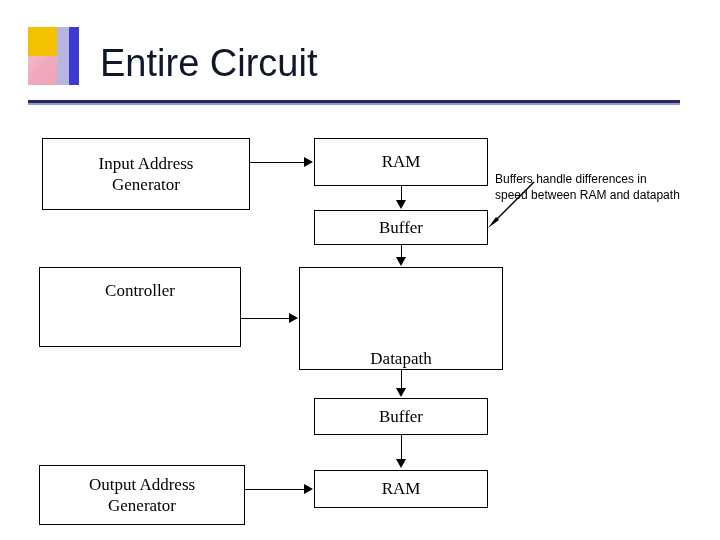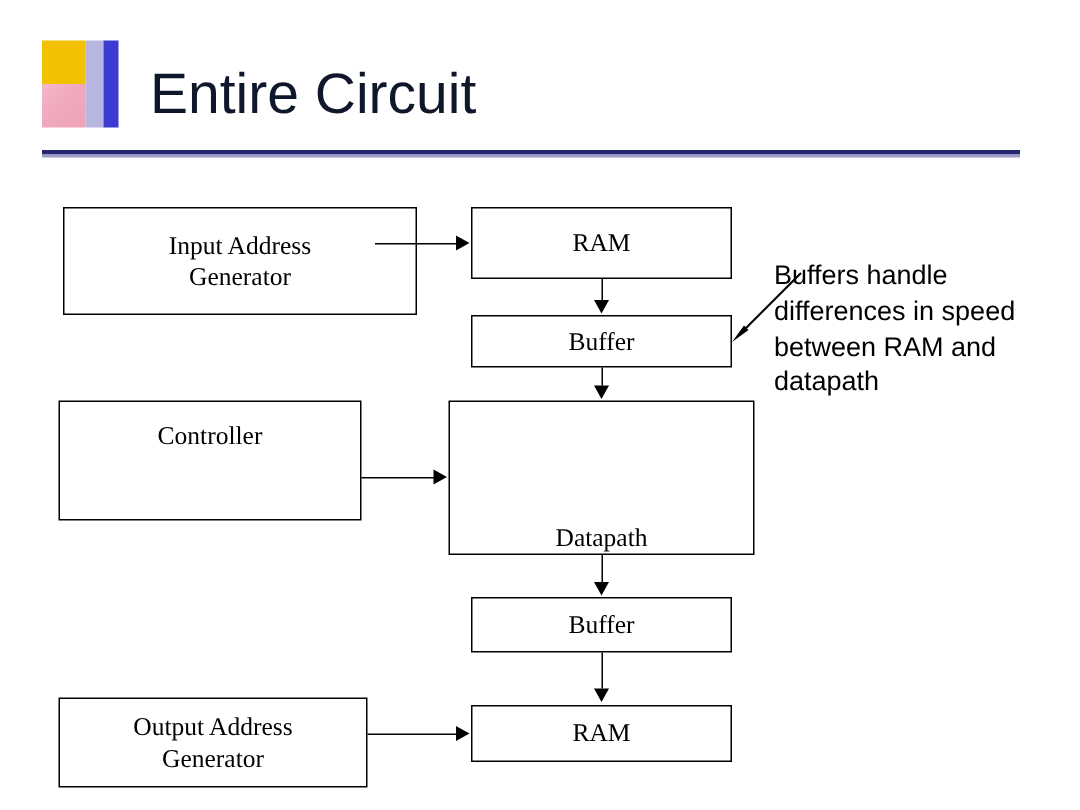--- a/index.html
+++ b/index.html
@@ -120,25 +120,25 @@
     width: 0;
     height: 0;
     border-left: 5px solid transparent;
     border-right: 5px solid transparent;
     border-top: 9px solid #000000;
   }
 
   
   .annot {
     position: absolute;
-    left: 516px;
+    left: 495px;
     top: 172px;
     width: 185px;
     font-family: "Liberation Sans", sans-serif;
-    font-size: 18px;
+    font-size: 12px;
     color: #000000;
     line-height: 1.32;
   }
   .annot-svg {
     position: absolute;
     left: 486px;
     top: 180px;
     width: 50px;
     height: 50px;
   }
@@ -150,21 +150,21 @@
 
   <div class="deco deco-yellow"></div>
   <div class="deco deco-pink"></div>
   <div class="deco deco-lav"></div>
   <div class="deco deco-blue"></div>
   <div class="deco deco-rule"></div>
   <div class="deco deco-rule2"></div>
 
   <div class="title">Entire Circuit</div>
 
-  <div class="box" style="left:42px; top:138px; width:236px; height:72px;">
+  <div class="box" style="left:42px; top:138px; width:208px; height:72px;">
     <span>
       <span>Input Address</span>
       <span>Generator</span>
     </span>
   </div>
 
   <div class="box" style="left:314px; top:138px; width:174px; height:48px;">
     <span>RAM</span>
   </div>
 

